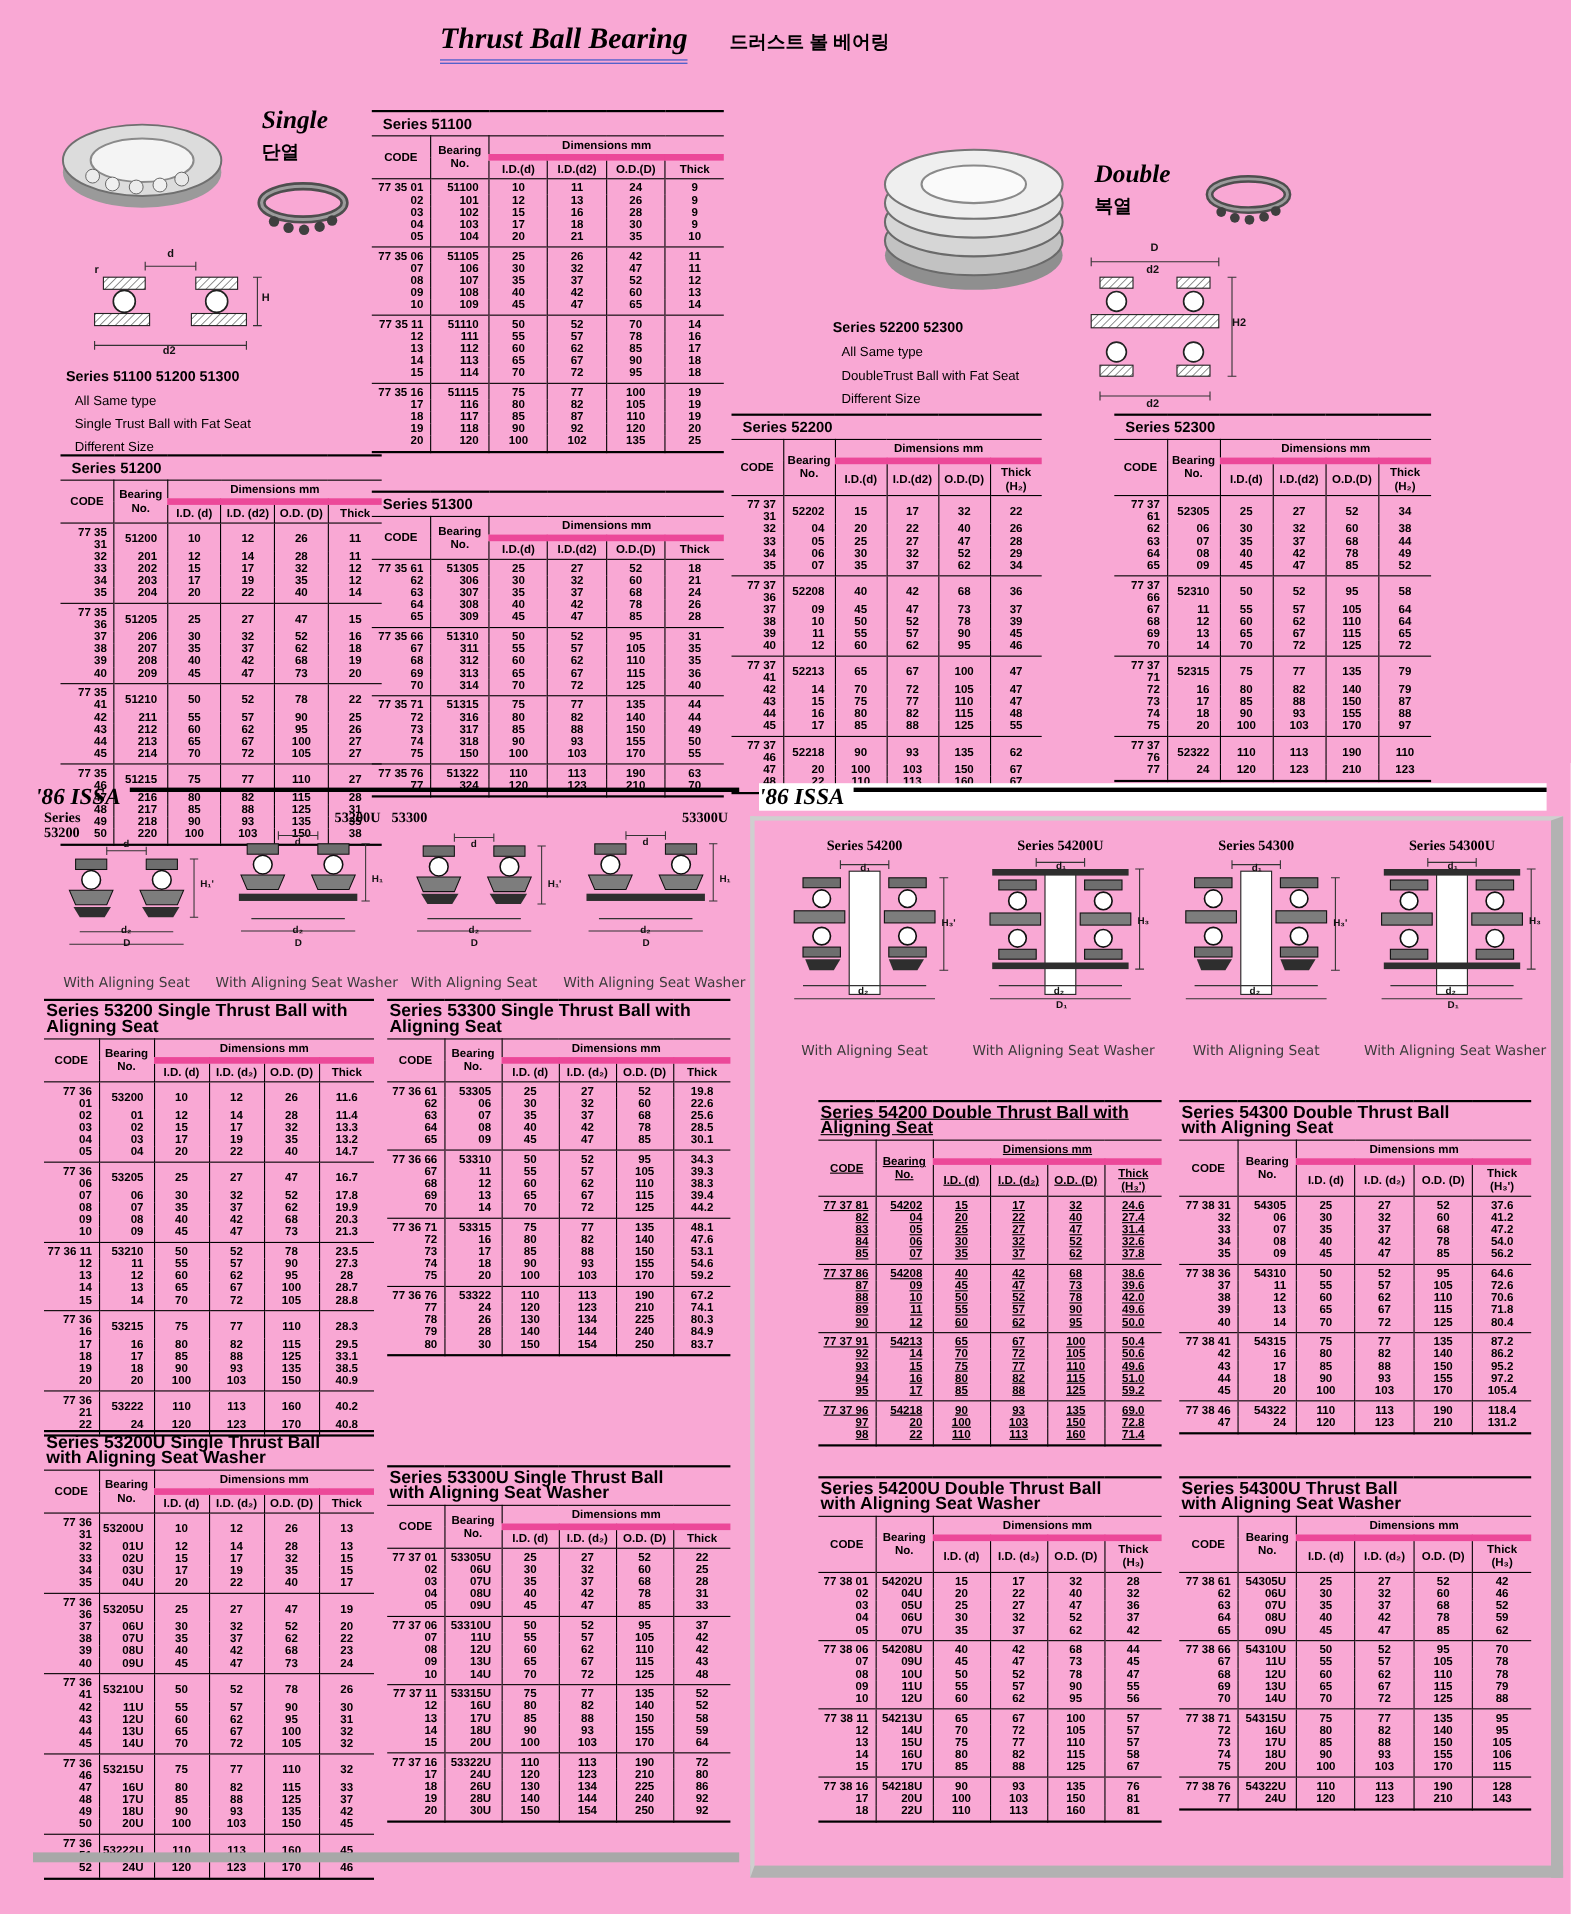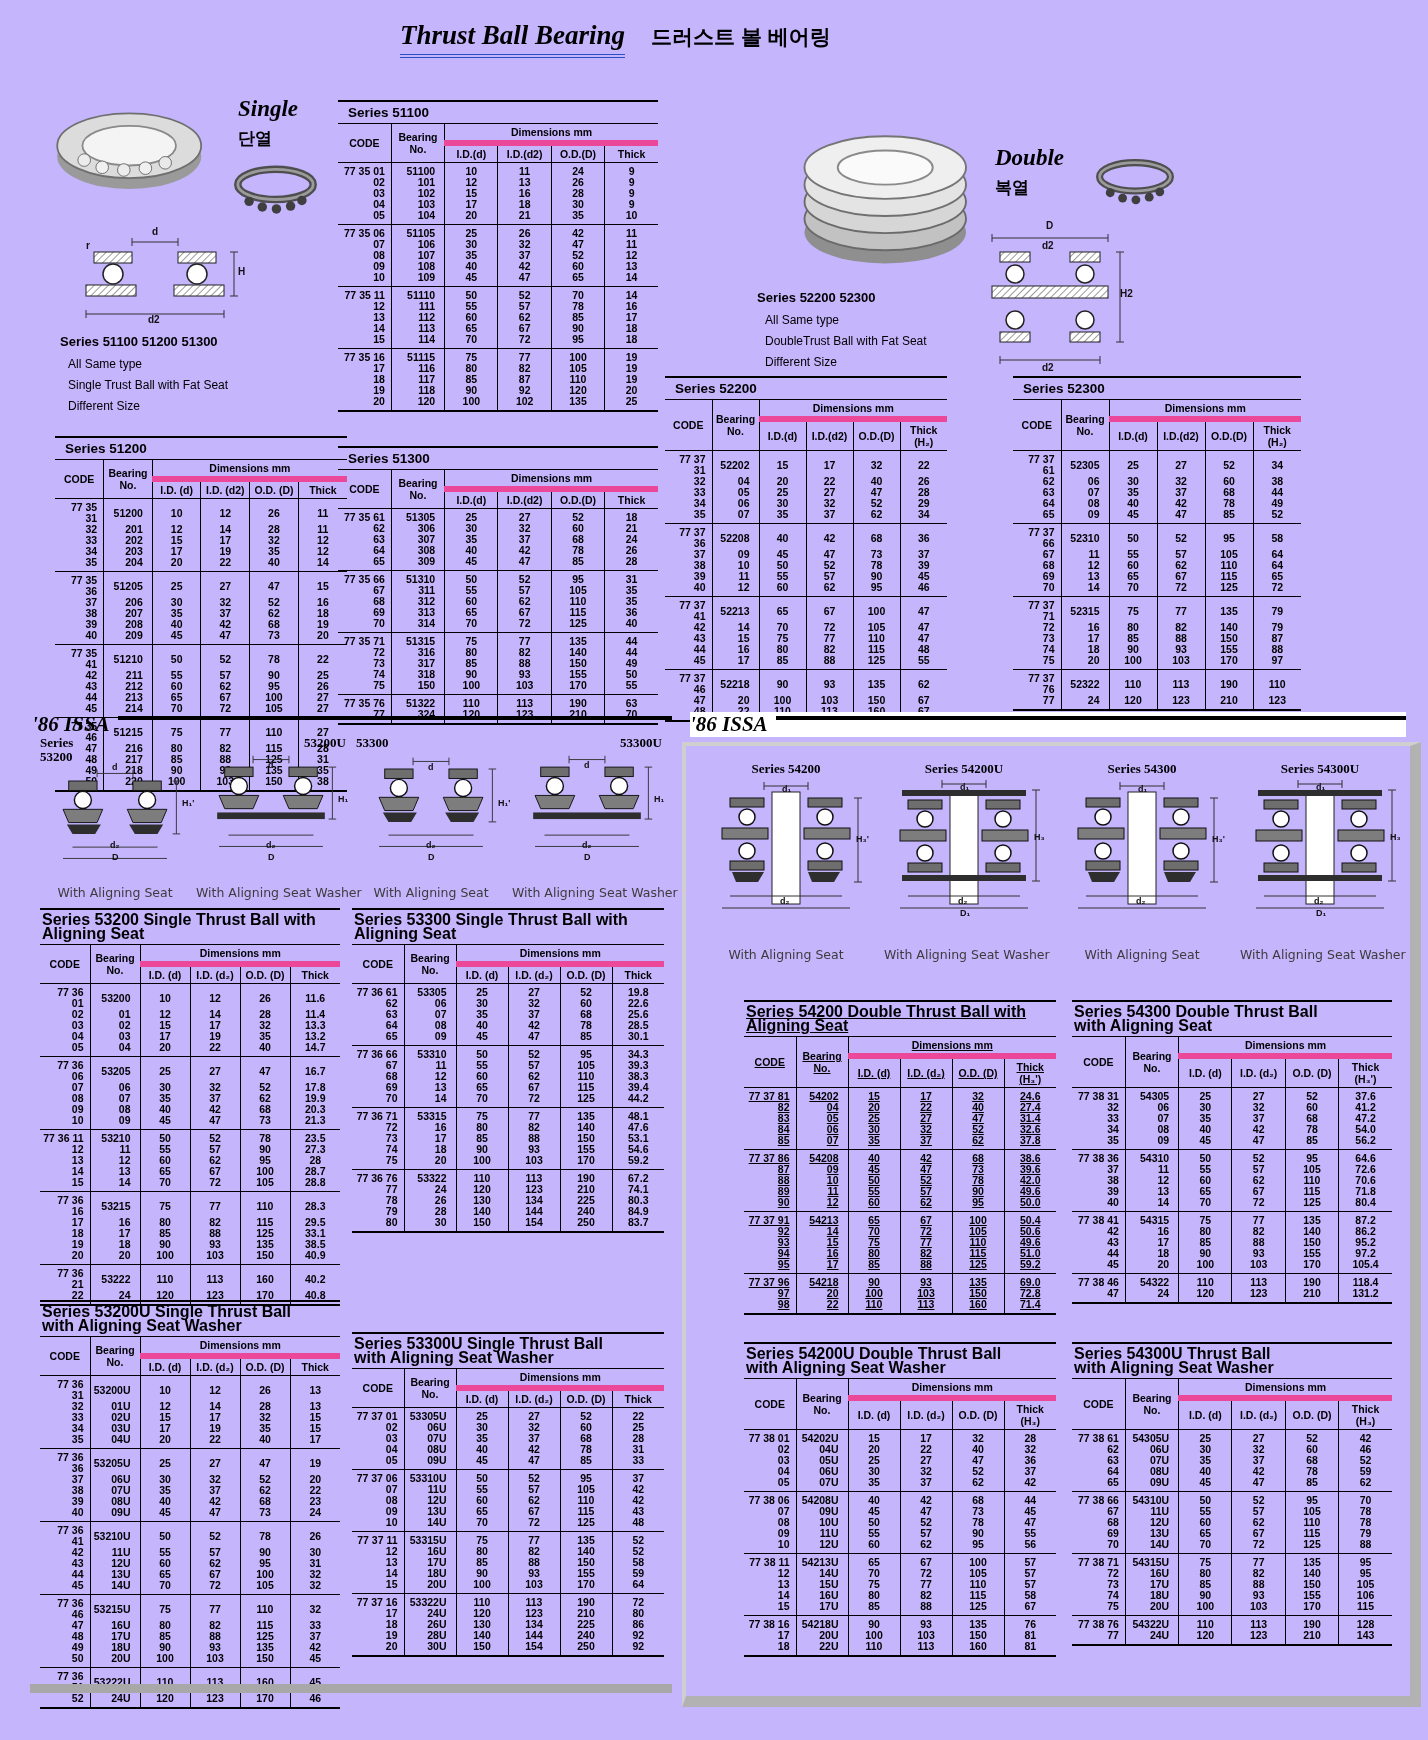--- a/index.html
+++ b/index.html
@@ -1,24 +1,24 @@
 <!DOCTYPE html>
 <html><head>
 <meta charset="utf-8">
 <style>
   html,body{margin:0;padding:0;background:#fff;}
-  .page{position:relative;width:1428px;height:1740px;background:#c4b5fd;color:#000;
+  .page{position:relative;width:1428px;height:1740px;background:#f9a8d4;color:#000;
         font-family:"Liberation Sans",sans-serif;overflow:hidden;}
   .abs{position:absolute;}
 
   
   .pagetitle{left:400px;top:20px;display:flex;align-items:baseline;gap:26px;}
   .title-en{font-family:"Liberation Serif",serif;font-style:italic;font-weight:bold;
             font-size:27px;border-bottom:4px double #2b50c8;padding-bottom:3px;}
-  .title-kr{font-size:21px;font-weight:bold;}
+  .title-kr{font-size:17px;font-weight:bold;margin-left:12px;}
 
   
   .typ-en{font-family:"Liberation Serif",serif;font-style:italic;font-weight:bold;font-size:23px;display:block;}
   .typ-kr{font-size:17px;font-weight:bold;display:block;margin-top:5px;}
 
   
   .note0{font-size:13px;font-weight:bold;margin-bottom:8px;}
   .noten{font-size:12px;margin:7px 0 0 8px;}
 
   
@@ -245,21 +245,21 @@
     <span class="dim" style="left:82px;top:86px;">d2</span>
   </div>
 
   <div class="abs" style="left:60px;top:334px;width:270px;">
     <div class="note0">Series 51100 51200 51300</div>
     <div class="noten">All Same type</div>
     <div class="noten">Single Trust Ball with Fat Seat</div>
     <div class="noten">Different Size</div>
   </div>
 
-  <div class="abs" style="left:55px;top:436px;width:292px;">
+  <div class="abs" style="left:55px;top:413px;width:292px;">
       <table class="bt">
         <thead>
           <tr>
             <td class="title" colspan="6">Series  51200</td>
           </tr>
           <tr>
             <td class="h code-h" rowspan="2">CODE</td>
             <td class="h brg-h" rowspan="2">Bearing
 No.</td>
             <td class="h dims-h" colspan="4">Dimensions mm</td>

